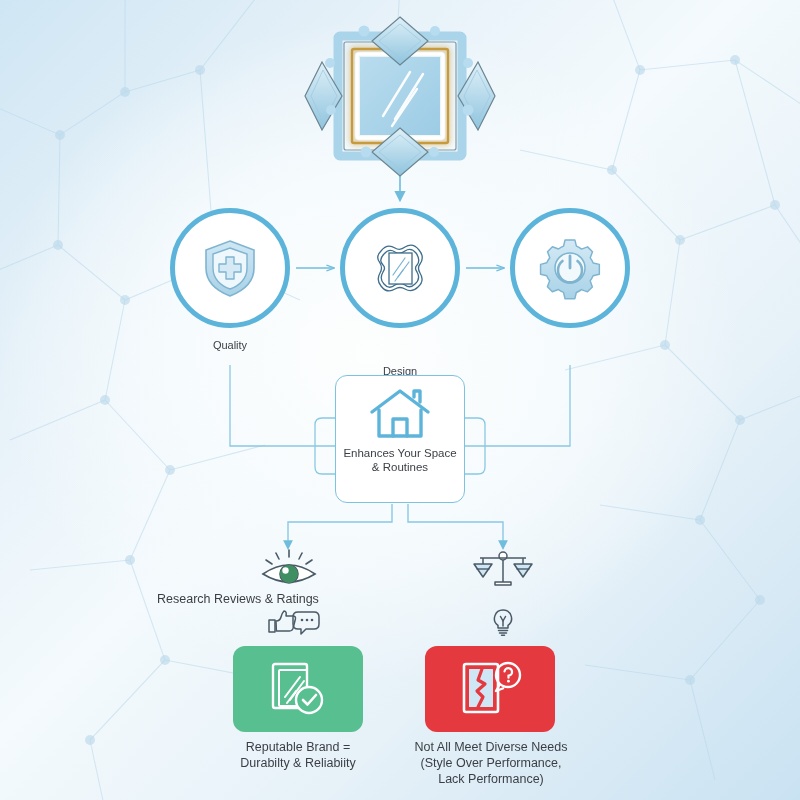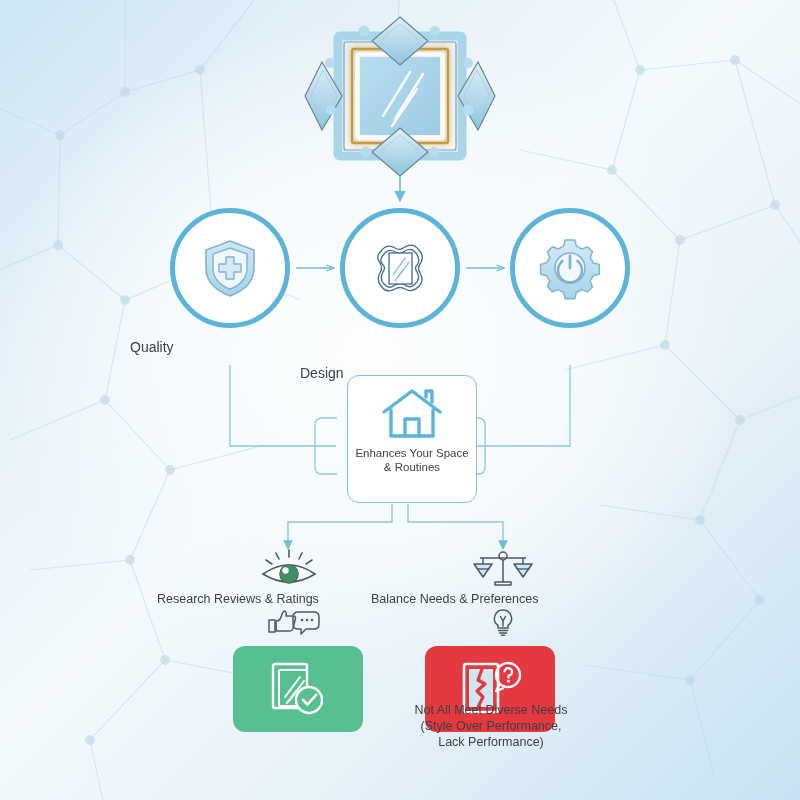--- a/index.html
+++ b/index.html
@@ -24,30 +24,30 @@
   
   .circ{
     position:absolute;width:120px;height:120px;border-radius:50%;
     background:#ffffff;border:5px solid #5cb4da;box-sizing:border-box;
     display:flex;align-items:center;justify-content:center;z-index:3;
   }
   #circ-quality{left:170px;top:208px;}
   #circ-design{left:340px;top:208px;}
   #circ-function{left:510px;top:208px;}
   .circ-label{
-    position:absolute;width:200px;font-size:14px;color:#3b3f45;
+    position:absolute;width:200px;text-align:center;font-size:11px;color:#3b3f45;
     z-index:3;
   }
   #lbl-quality{left:130px;top:339px;}
   #lbl-design{left:300px;top:339px;margin-top:26px;}
   #lbl-function{left:470px;top:339px;}
 
   
   #housebox{
-    position:absolute;left:347px;top:375px;width:130px;height:128px;
+    position:absolute;left:335px;top:375px;width:130px;height:128px;
     background:#ffffff;border:1.6px solid #7cc3e2;border-radius:12px;
     box-sizing:border-box;z-index:4;
     display:flex;flex-direction:column;align-items:center;justify-content:flex-start;
     padding-top:10px;
   }
   #house-caption{
     font-size:11.5px;color:#3b3f45;text-align:center;line-height:14px;margin-top:4px;
   }
 
   
@@ -63,21 +63,21 @@
     position:absolute;width:130px;height:86px;border-radius:12px;z-index:3;
     display:flex;align-items:center;justify-content:center;
   }
   #card-good{left:233px;top:646px;background:#58bf91;}
   #card-bad{left:425px;top:646px;background:#e4393f;}
   .card-caption{
     position:absolute;width:230px;text-align:center;font-size:12.5px;color:#3b3f45;
     line-height:16px;z-index:3;
   }
   #cap-good{left:183px;top:739px;}
-  #cap-bad{left:376px;top:702px;}
+  #cap-bad{left:376px;top:739px;}
 </style>
 </head>
 <body>
 
 <div id="stage">
 
   <svg id="bgnet" width="800" height="800" viewBox="0 0 800 800">
     <g stroke="#b9d8ea" stroke-width="1.1" fill="none" opacity="0.55">
       <path d="M125 0 L125 92 L60 135 L-20 100"></path>
       <path d="M125 92 L200 70 L262 -10"></path>
@@ -311,21 +311,20 @@
       <path d="M2 16 h18 l-9 13 z" fill="#cfe7f4"></path>
       <path d="M42 16 h18 l-9 13 z" fill="#cfe7f4"></path>
       <line x1="11" y1="10" x2="11" y2="16"></line>
       <line x1="51" y1="10" x2="51" y2="16"></line>
     </g>
     <g stroke="#4a5a66" stroke-width="1.4" fill="none">
       <path d="M4.5 21 h13"></path>
         <path d="M44.5 21 h13"></path>
     </g>
   </svg>
-  <div class="branch-label" id="lbl-balance">Balance Needs &amp; Preferences</div>
   <svg style="position:absolute;left:487px;top:607px;z-index:3" width="32" height="30" viewBox="0 0 32 30">
     <g fill="none" stroke="#4a5a66" stroke-width="1.5" stroke-linejoin="round" stroke-linecap="round">
       <path d="M16 3 a8.5 8.5 0 0 1 5 15.4 V21 h-10 v-2.6 A8.5 8.5 0 0 1 16 3 z"></path>
       <line x1="11.5" y1="23.5" x2="20.5" y2="23.5"></line>
       <line x1="12.5" y1="26" x2="19.5" y2="26"></line>
       <path d="M14.5 28.3 h3"></path>
       <path d="M13.5 9.5 L16 14 L18.5 9.5"></path>
       <line x1="16" y1="14" x2="16" y2="19"></line>
     </g>
   </svg>
@@ -338,20 +337,24 @@
       <rect x="12" y="11" width="28" height="36" rx="1" fill="none" stroke="#ffffff" stroke-width="2"></rect>
       <g stroke="#ffffff" stroke-width="2" stroke-linecap="round">
         <line x1="18" y1="38" x2="33" y2="18"></line>
         <line x1="23" y1="41" x2="37" y2="22"></line>
         <line x1="20" y1="44" x2="29" y2="32"></line>
       </g>
       <circle cx="42" cy="41" r="13" fill="#58bf91" stroke="#ffffff" stroke-width="2.4"></circle>
       <path d="M36 41 l4.5 4.5 L49 36" fill="none" stroke="#ffffff" stroke-width="2.6" stroke-linecap="round" stroke-linejoin="round"></path>
     </svg>
   </div>
+  <div class="card-caption" id="cap-good">
+    <span>Reputable Brand =</span><br>
+    <span>Durabilty &amp; Reliabiity</span>
+  </div>
 
   <div class="card" id="card-bad">
     <svg width="66" height="62" viewBox="0 0 66 62">
       <rect x="7" y="6" width="34" height="48" rx="2" fill="none" stroke="#ffffff" stroke-width="2.6"></rect>
       <rect x="12" y="11" width="24" height="38" fill="#cfe7f4"></rect>
       <path d="M25 11 L21 22 L28 26 L20 33 L26 39 L21 49" fill="none" stroke="#e4393f" stroke-width="3.2" stroke-linejoin="round" stroke-linecap="round"></path>
       <circle cx="51" cy="17" r="12" fill="none" stroke="#ffffff" stroke-width="2.4"></circle>
       <path d="M43 26 l-4 7 l8 -3" fill="none" stroke="#ffffff" stroke-width="2.4" stroke-linejoin="round"></path>
       <path d="M47.5 13.5 a3.8 3.8 0 1 1 4 4.2 v2" fill="none" stroke="#ffffff" stroke-width="2.2" stroke-linecap="round"></path>
       <circle cx="51.4" cy="23.2" r="1.4" fill="#ffffff"></circle>

